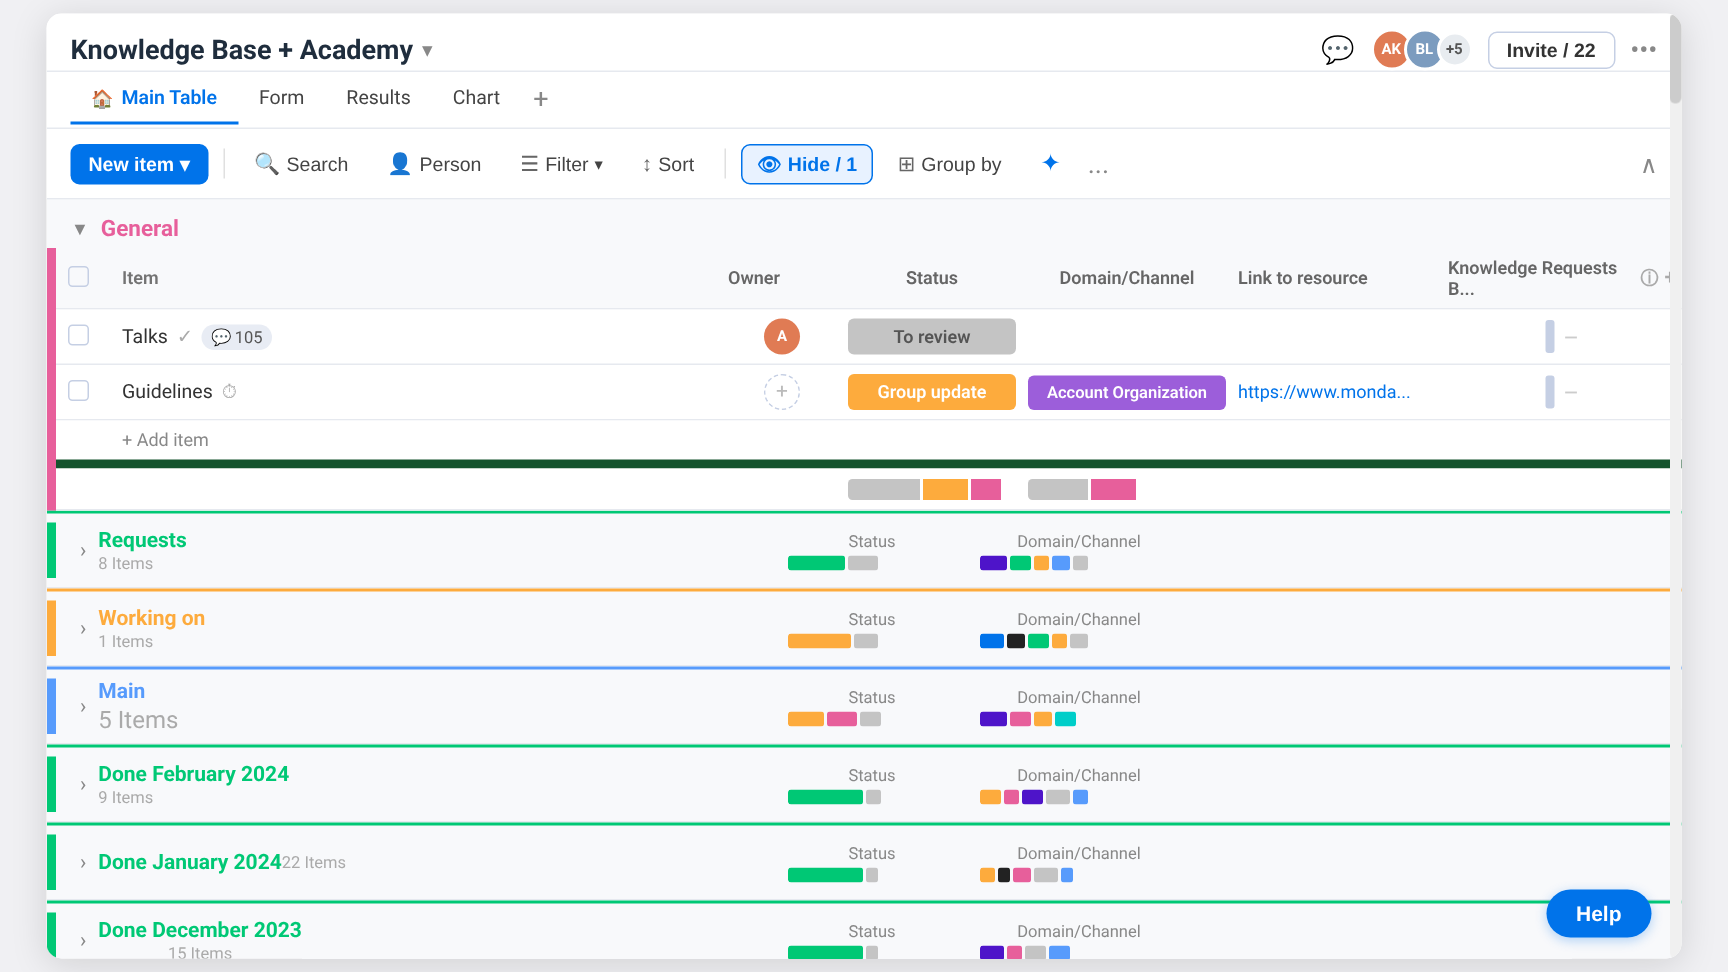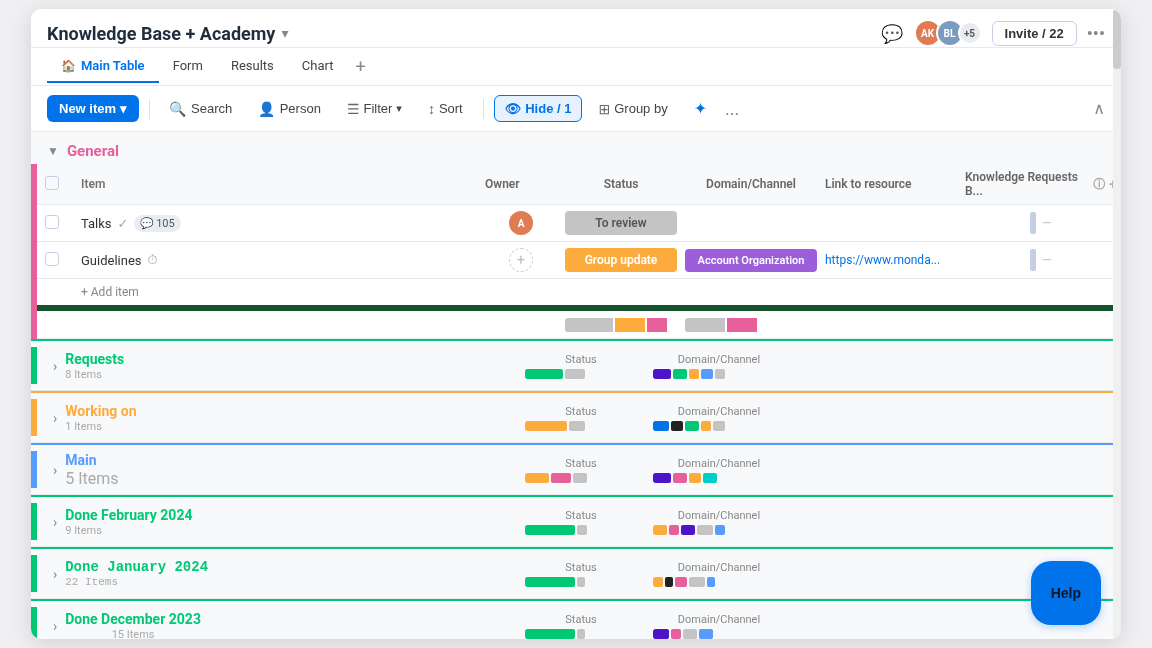--- a/index.html
+++ b/index.html
@@ -324,24 +324,24 @@
       min-height: 28px;
     }
     
     .main-content::-webkit-scrollbar { width: 6px; }
     .main-content::-webkit-scrollbar-thumb { background: #ccc; border-radius: 3px; }
     .help-btn {
       position: absolute;
       right: 20px;
       bottom: 14px;
       background: #0073ea;
-      color: #0f172a;
+      color: #ffffff;
       border: none;
       border-radius: 20px;
-      padding: 24px 20px;
+      padding: 8px 20px;
       font-size: 14px;
       font-weight: 600;
       cursor: pointer;
       box-shadow: 0 2px 8px rgba(0,115,234,0.3);
     }
     
     .scrollbar-track {
       position: absolute;
       right: 0;
       top: 0;
@@ -661,21 +661,21 @@
               </div>
             </div>
             <div style="width: 140px; flex-shrink: 0;"></div>
             <div style="width: 160px; flex-shrink: 0;"></div>
           </div>
         </div>
         <div style="display: flex; align-items: center; border-top: 2px solid rgb(0, 200, 117); border-bottom: 1px solid rgb(230, 233, 239); background: rgb(248, 249, 251); padding: 6px 0px; min-height: 52px;">
           <div style="width: 6px; background: rgb(0, 200, 117); align-self: stretch; flex-shrink: 0;"></div>
           <div style="flex: 1 1 0%; display: flex; align-items: center; padding: 0px 16px; gap: 8px;">
             <span style="color: rgb(136, 136, 136); font-size: 14px; cursor: pointer;">›</span>
-            <div style="display: flex; flex-direction: column; font-family: Liberation Mono, monospace;">
+            <div style="display: flex; flex-direction: row;">
               <span style="font-size: 14px; font-weight: 700; color: rgb(0, 200, 117); cursor: pointer;">Done January 2024</span>
               <span style="font-size: 11px; color: rgb(170, 170, 170); margin-top: 1px;">22 Items</span>
             </div>
             <div style="flex: 1 1 0%;"></div>
             <div style="width: 120px; flex-shrink: 0; padding: 4px; display: flex; flex-direction: column; align-items: center;">
               <div style="font-size: 11px; color: rgb(136, 136, 136); margin-bottom: 3px;">Status</div>
               <div style="display: flex; height: 10px; gap: 2px; border-radius: 2px; overflow: hidden; width: 100%;">
                 <div style="background: rgb(0, 200, 117); width: 50px; height: 100%; border-radius: 2px;"></div>
                 <div style="background: rgb(196, 196, 196); width: 8px; height: 100%; border-radius: 2px;"></div>
               </div>

